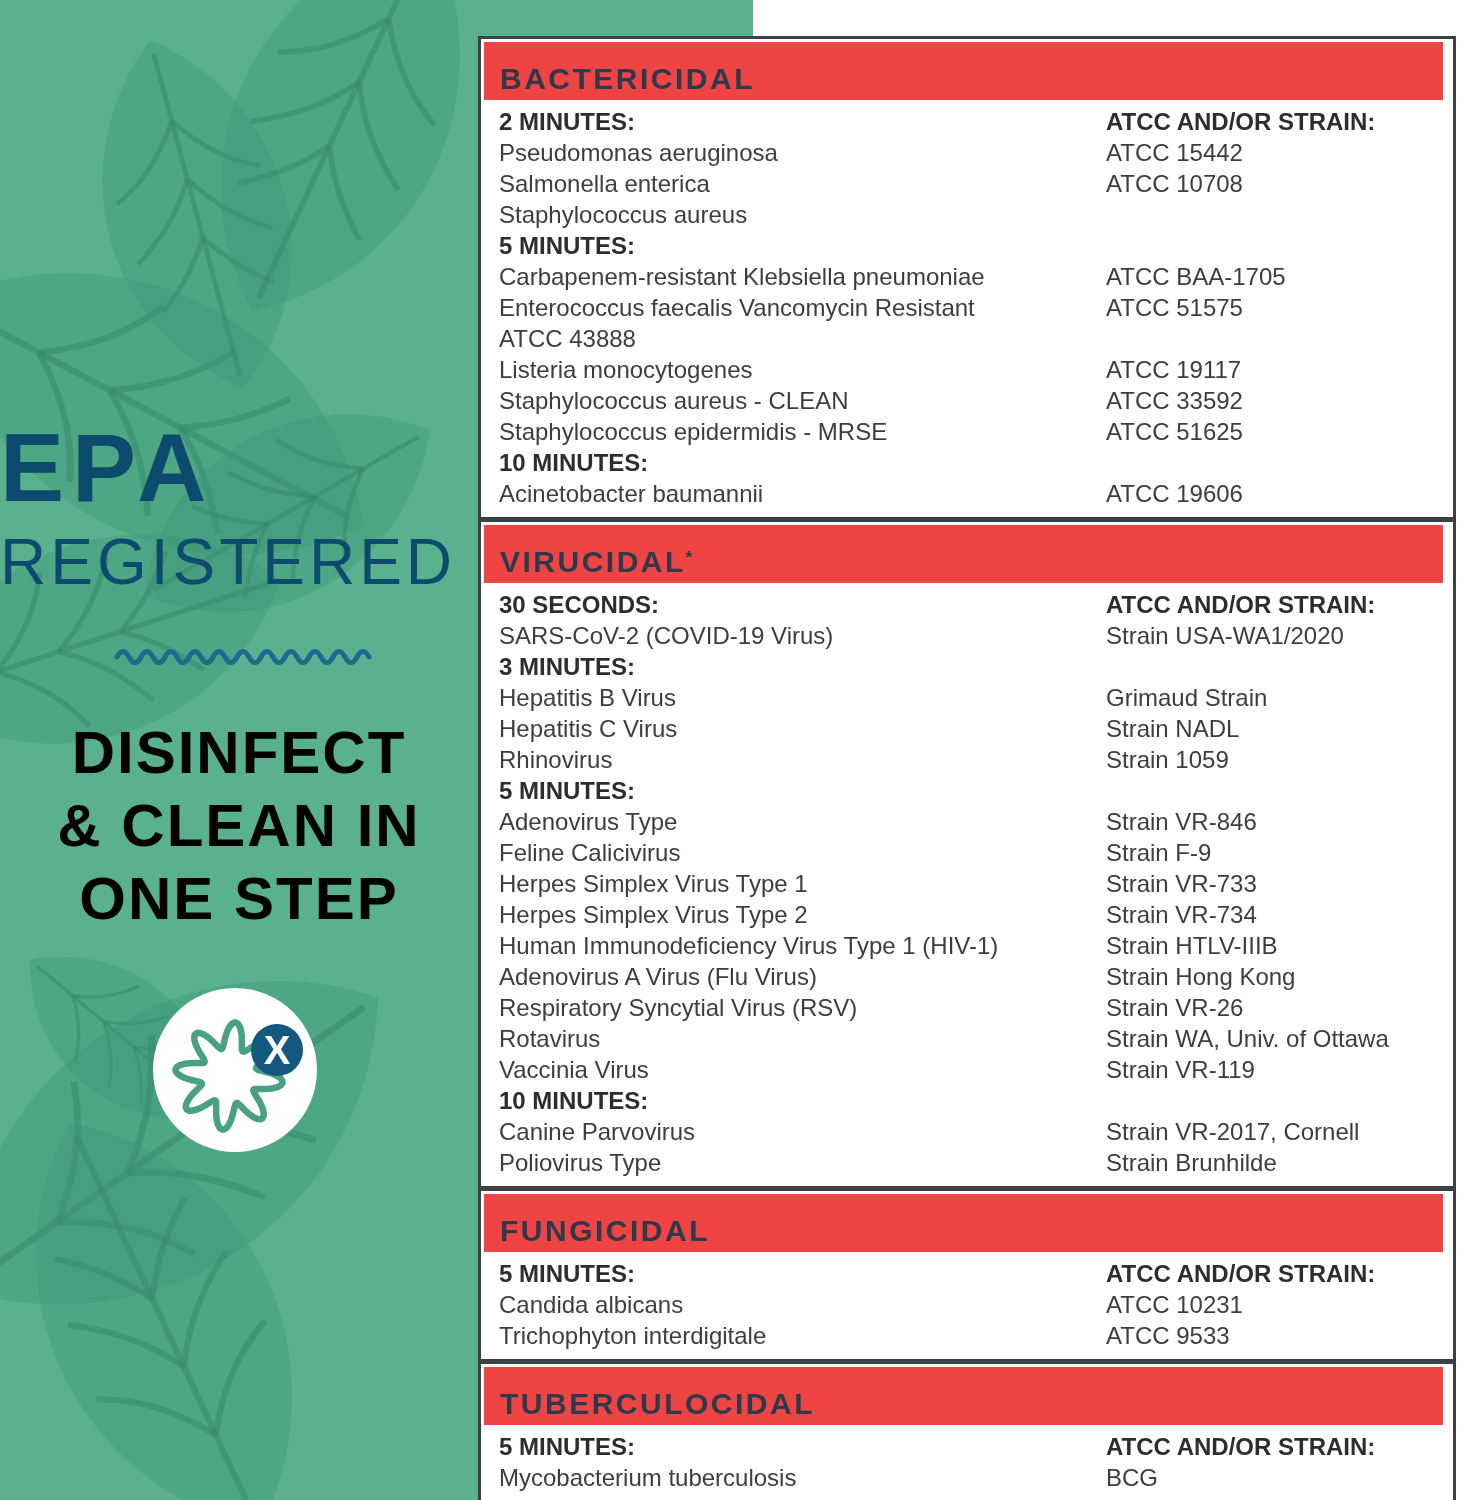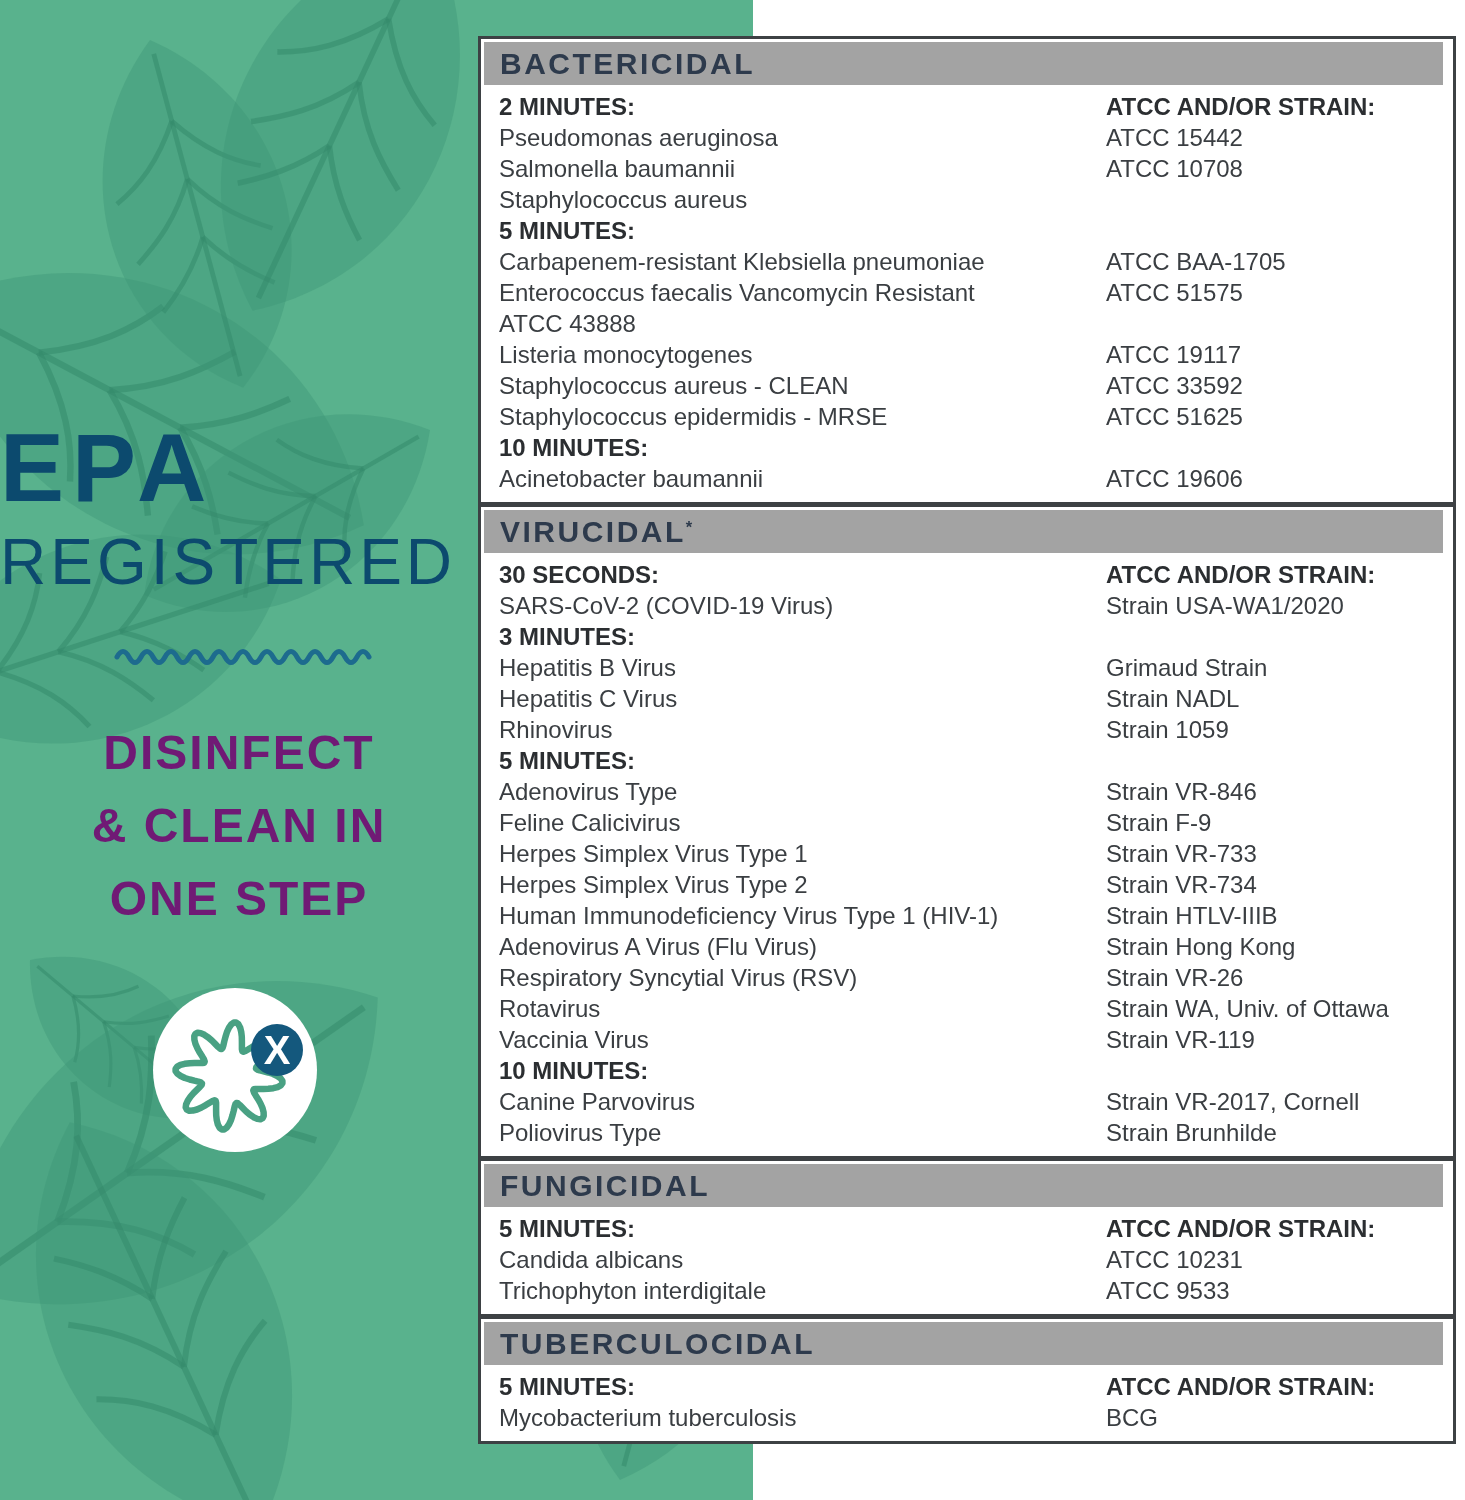--- a/index.html
+++ b/index.html
@@ -4,27 +4,27 @@
 <style>
   html,body{margin:0;padding:0;background:#fff;}
   .stage{position:relative;width:1465px;height:1500px;background:#ffffff;overflow:hidden;
          font-family:"Liberation Sans", sans-serif;}
   .green-panel{position:absolute;left:0;top:0;width:753px;height:1500px;background:#59b28d;}
   .leafbg{position:absolute;left:0;top:0;}
   .epa-block{position:absolute;top:420px;left:0;width:530px;text-align:left;color:#0c4a6e;}
   .epa-line1{font-size:96px;font-weight:bold;letter-spacing:8px;line-height:1;}
   .epa-line2{font-size:64px;font-weight:normal;letter-spacing:4px;line-height:1;margin-top:14px;}
   .wave{position:absolute;left:114px;top:642px;}
-  .tagline{position:absolute;top:716px;left:0;width:478px;text-align:center;color:#701a75;
-           font-size:48px;font-weight:bold;line-height:73px;letter-spacing:2px;}
+  .tagline{position:absolute;top:716px;left:0;width:478px;text-align:center;color:#000000;
+           font-size:60px;font-weight:bold;line-height:73px;letter-spacing:2px;}
   .virus-icon{position:absolute;left:153px;top:988px;}
   .table-stack{position:absolute;left:478px;top:36px;width:978px;}
   .section{background:#ffffff;border:3px solid #3d4144;box-sizing:border-box;}
   .section + .section{margin-top:-1px;}
-  .section-header{background:#a3a3a3;margin:3px 10px 0 3px;padding:7px 0 6px 16px;
+  .section-header{background:#ef4444;margin:3px 10px 0 3px;padding:22px 0 6px 16px;
                   font-size:30px;font-weight:bold;letter-spacing:2.5px;color:#2d3a4c;line-height:1;}
   .section-header sup{font-size:0.55em;vertical-align:9px;letter-spacing:0;}
   .rows{padding:6px 8px 8px 18px;}
   .row{display:grid;grid-template-columns:607px 1fr;line-height:31px;font-size:24px;
        color:#3a3e42;white-space:nowrap;}
   .row.bold .cell-l,.row.bold .cell-r{font-weight:bold;color:#2b2e31;}
 </style>
 </head>
 <body>
 
@@ -86,21 +86,21 @@
         <div class="rows">
           <div class="row bold">
             <div class="cell-l">2 MINUTES:</div>
             <div class="cell-r">ATCC AND/OR STRAIN:</div>
           </div>
           <div class="row">
             <div class="cell-l">Pseudomonas aeruginosa</div>
             <div class="cell-r">ATCC 15442</div>
           </div>
           <div class="row">
-            <div class="cell-l">Salmonella baumannii</div>
+            <div class="cell-l">Salmonella enterica</div>
             <div class="cell-r">ATCC 10708</div>
           </div>
           <div class="row">
             <div class="cell-l">Staphylococcus aureus</div>
           </div>
           <div class="row bold">
             <div class="cell-l">5 MINUTES:</div>
             <div class="cell-r"></div>
           </div>
           <div class="row">

